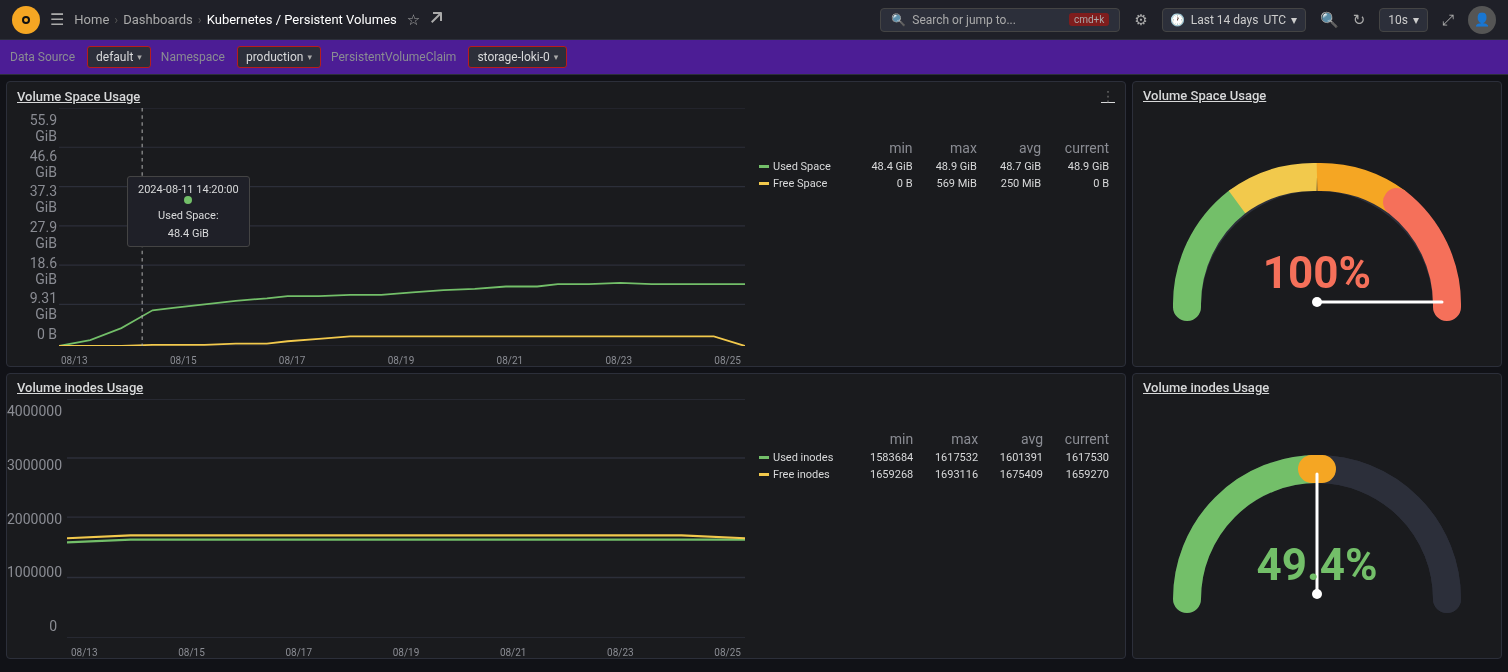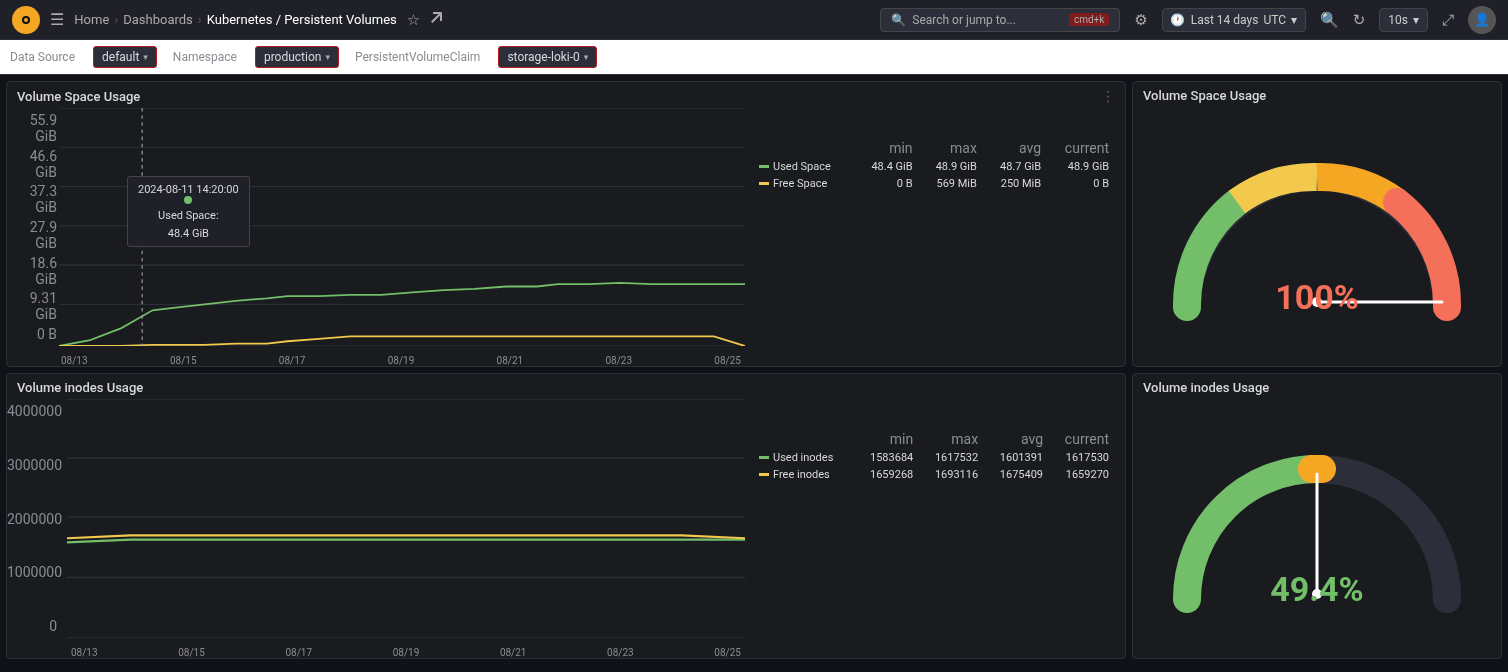--- a/index.html
+++ b/index.html
@@ -57,26 +57,26 @@
       padding: 4px 8px;
       font-size: 12px; color: #ccc;
     }
     .topnav-avatar {
       width: 28px; height: 28px; background: #555; border-radius: 50%;
       display: flex; align-items: center; justify-content: center; font-size: 13px; color: #fff;
     }
 
     
     .toolbar {
-      background: #ffffff;
+      background: #4c1d95;
       border-bottom: 1px solid #2c2f3a;
       padding: 6px 10px;
       display: flex;
       align-items: center;
-      gap: 16px;
+      gap: 10px;
       flex-wrap: wrap;
     }
     .toolbar-label { color: #8a8c93; font-size: 12px; margin-right: 2px; }
     .toolbar-dropdown {
       background: #2c2f3a;
       border: 1px solid #b91c1c;
       border-radius: 3px;
       padding: 3px 8px;
       color: #d8d9da;
       font-size: 12px;
@@ -103,20 +103,21 @@
       flex-direction: column;
       overflow: hidden;
       position: relative;
     }
 
     .panel-header {
       padding: 6px 10px 4px;
       display: flex;
       align-items: center;
       justify-content: space-between;
+      text-decoration: underline;
     }
     .panel-title {
       font-size: 13px;
       font-weight: 500;
       color: #d8d9da;
     }
     .panel-menu-icon { color: #666; cursor: pointer; font-size: 14px; }
 
     
     .panel-body {
@@ -170,24 +171,24 @@
     .gauge-container {
       position: relative;
       width: 320px;
       height: 180px;
       display: flex;
       align-items: flex-end;
       justify-content: center;
     }
     .gauge-value {
       position: absolute;
-      bottom: 10px;
+      bottom: 28px;
       width: 100%;
       text-align: center;
-      font-size: 34px;
+      font-size: 44px;
       font-weight: 700;
       color: #f5705a;
     }
     .gauge-value-green {
       color: #73bf69;
     }
 
     
     .tooltip-box {
       position: absolute;

